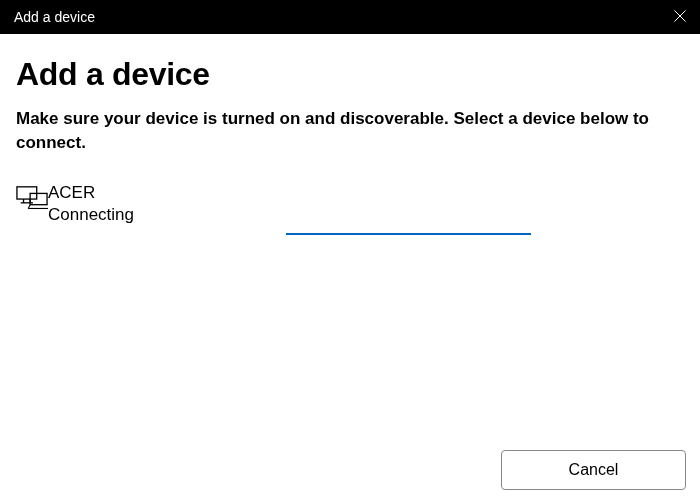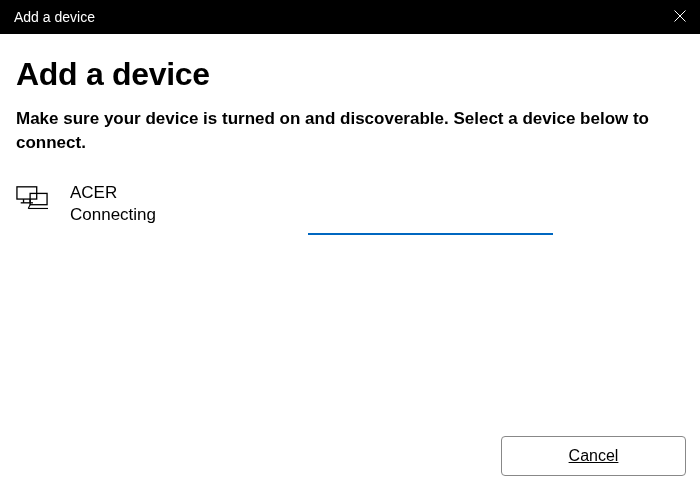--- a/index.html
+++ b/index.html
@@ -55,21 +55,21 @@
     .subtitle {
       font-size: 17px;
       color: #000000;
       line-height: 1.4;
       margin-bottom: 28px;
       font-weight: 700;
     }
     .device-item {
       display: flex;
       align-items: flex-start;
-      gap: 22px;
+      gap: 0;
       padding: 0;
       cursor: pointer;
     }
     .device-icon {
       width: 32px;
       height: 30px;
       flex-shrink: 0;
       margin-top: 2px;
     }
     .device-icon svg {
@@ -103,23 +103,22 @@
     .progress-bar {
       position: absolute;
       left: 298px;
       top: 0;
       width: 245px;
       height: 2px;
       background: #0067c0;
     }
     .footer {
       position: absolute;
-      bottom: 24px;
+      bottom: 10px;
       right: 14px;
-      text-decoration: underline;
     }
     .cancel-btn {
       width: 185px;
       height: 40px;
       background: #ffffff;
       border: 1px solid #888888;
       border-radius: 4px;
       font-size: 16px;
       color: #000000;
       font-family: inherit;

